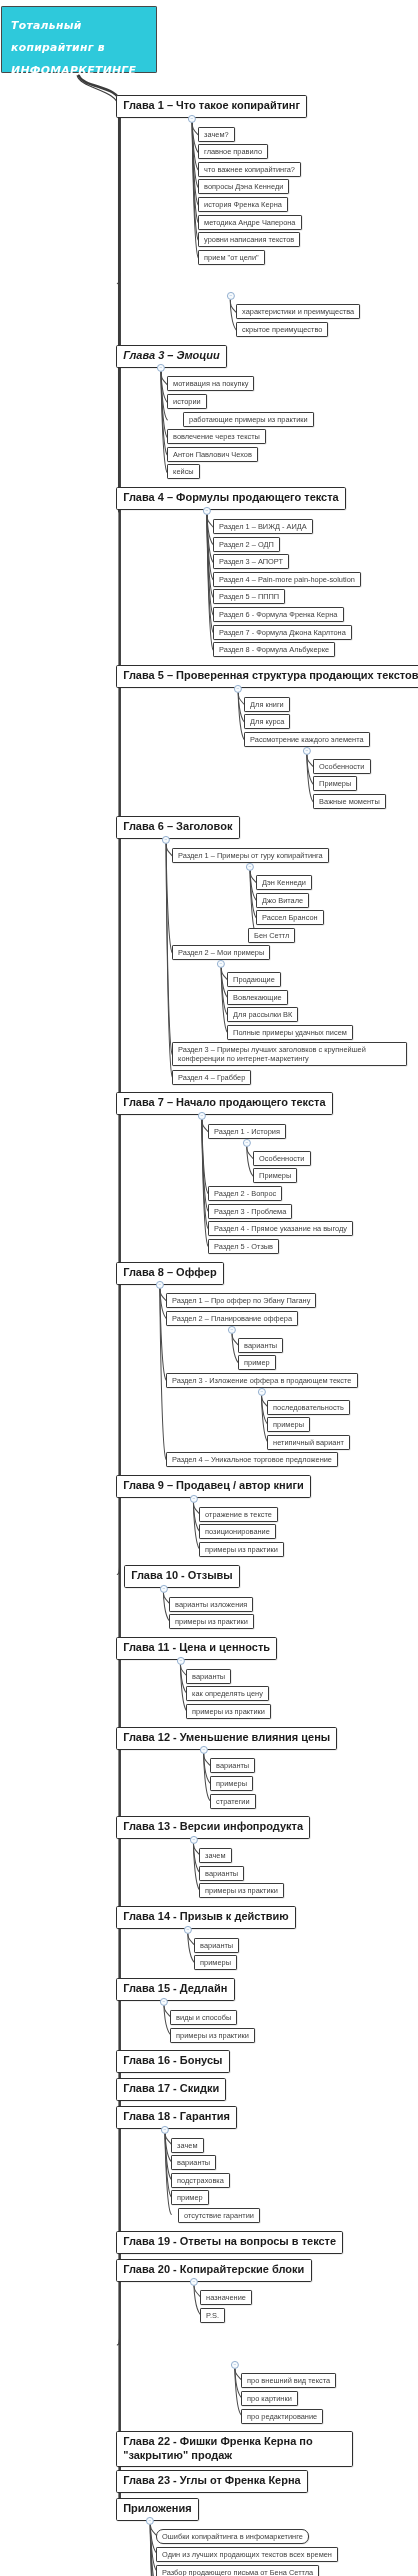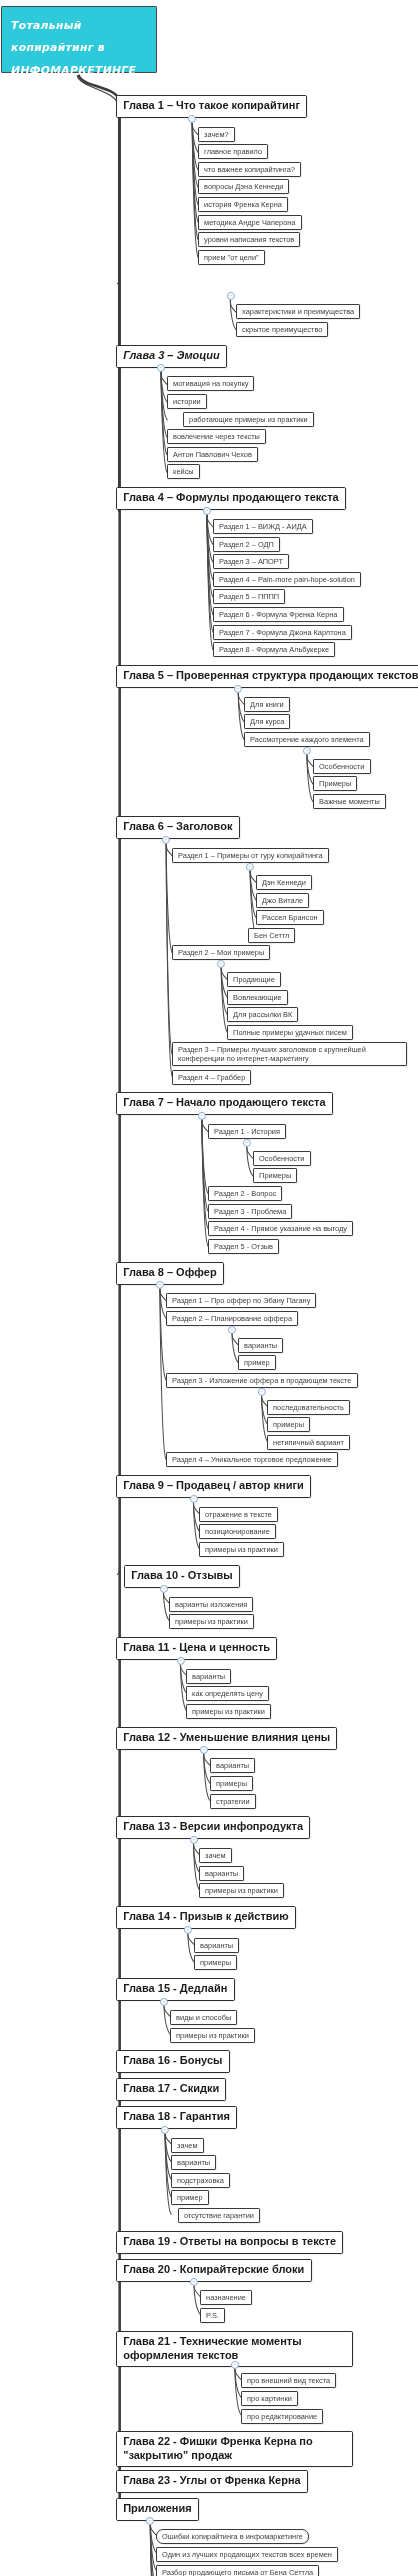--- a/index.html
+++ b/index.html
@@ -283,21 +283,20 @@
     <div class="node" style="left: 171px; top: 2155px;">варианты</div>
     <div class="node" style="left: 171px; top: 2173px;">подстраховка</div>
     <div class="node" style="left: 171px; top: 2190px;">пример</div>
     <div class="node" style="left: 171px; top: 2208px; margin-left: 7px;">отсутствие гарантии</div>
     <div class="collapse" style="left: 165px; top: 2130px;">−</div>
     <div class="node lvl1" style="left: 116px; top: 2231px;">Глава 19 - Ответы на вопросы в тексте</div>
     <div class="node lvl1" style="left: 116px; top: 2259px;">Глава 20 - Копирайтерские блоки</div>
     <div class="node" style="left: 200px; top: 2290px;">назначение</div>
     <div class="node" style="left: 200px; top: 2308px;">P.S.</div>
     <div class="collapse" style="left: 194px; top: 2282px;">−</div>
-    <div class="node lvl1 wrap" style="left: 116px; top: 2331px;">Глава 21 - Технические моменты оформления текстов</div>
     <div class="node" style="left: 241px; top: 2373px;">про внешний вид текста</div>
     <div class="node" style="left: 241px; top: 2391px;">про картинки</div>
     <div class="node" style="left: 241px; top: 2409px;">про редактирование</div>
     <div class="collapse" style="left: 235px; top: 2365px;">−</div>
     <div class="node lvl1 wrap" style="left: 116px; top: 2431px;">Глава 22 - Фишки Френка Керна по "закрытию" продаж</div>
     <div class="node lvl1" style="left: 116px; top: 2470px;">Глава 23 - Углы от Френка Керна</div>
     <div class="node lvl1" style="left: 116px; top: 2498px;">Приложения</div>
     <div class="node" style="left: 156px; top: 2529px; border-radius: 7px;">Ошибки копирайтинга в инфомаркетинге</div>
     <div class="node" style="left: 156px; top: 2547px;">Один из лучших продающих текстов всех времен</div>
     <div class="node" style="left: 156px; top: 2565px;">Разбор продающего письма от Бена Сеттла</div>

